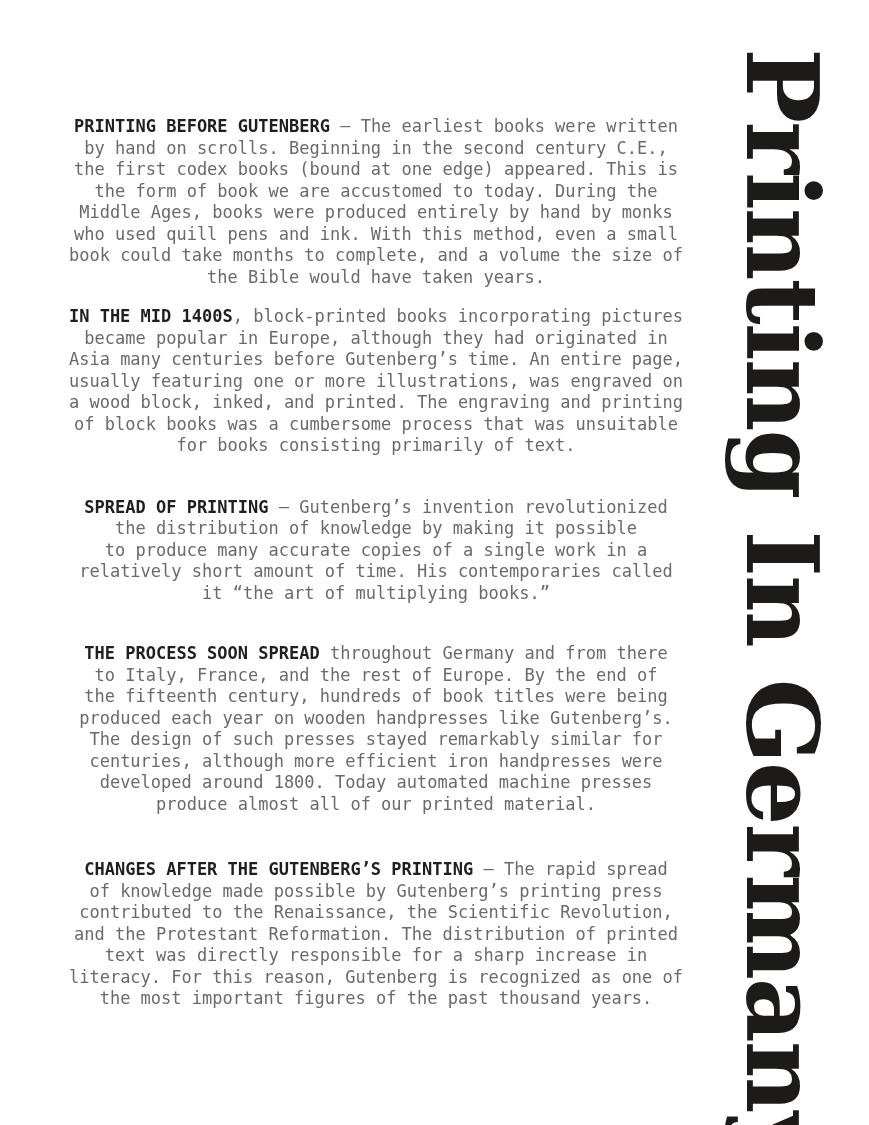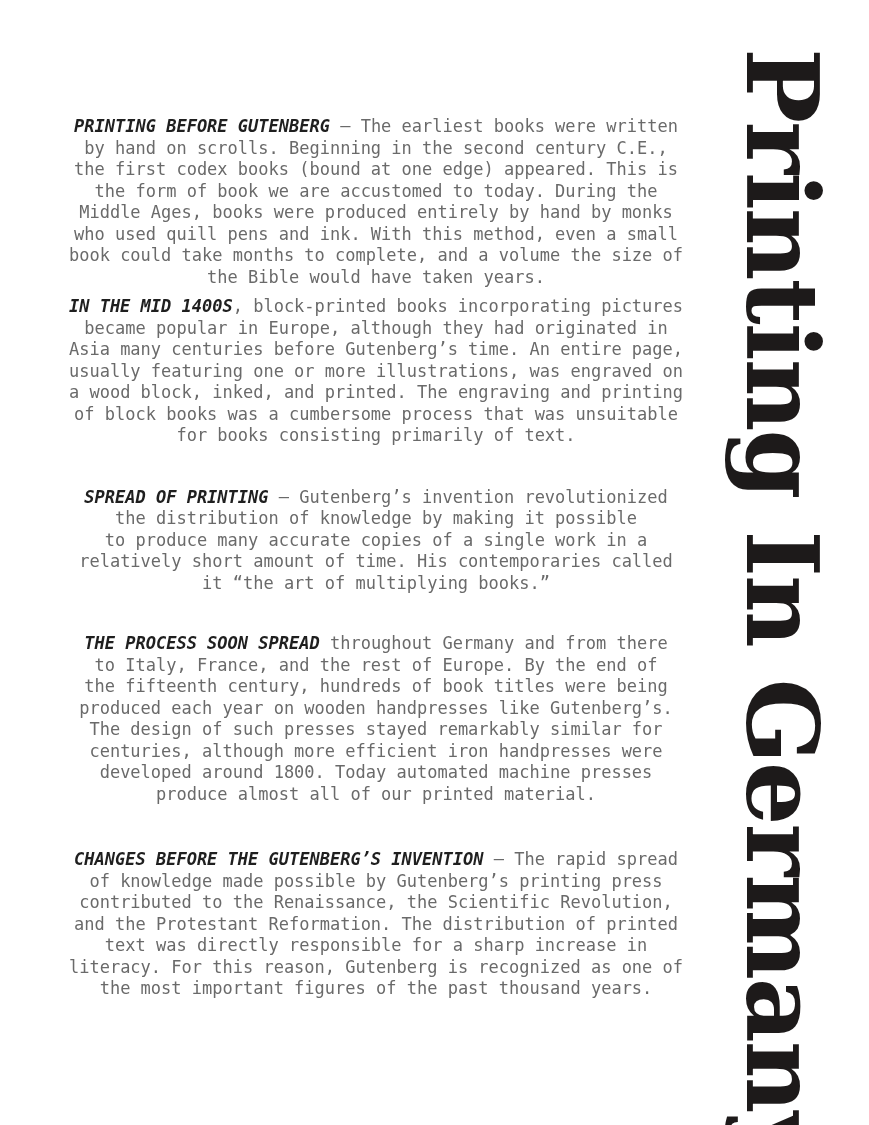--- a/index.html
+++ b/index.html
@@ -24,28 +24,27 @@
     text-align: center;
   }
   .para {
     margin: 0;
     font-size: 17px;
     line-height: 21.5px;
     color: #6a6a6a;
     white-space: pre-line;
     letter-spacing: 0px;
   }
-  .para:nth-of-type(2) { margin-top: 8px; }
+  .para:nth-of-type(2) { margin-top: 18px; }
   .para:nth-of-type(3) { margin-top: 40px; text-align: center; }
   .para:nth-of-type(4) { margin-top: 39px; }
   .para:nth-of-type(5) { margin-top: 44px; }
   .para strong {
     font-weight: bold;
     color: #1f1f1f;
-    font-style: italic;
   }
   .vertical-title {
     position: absolute;
     top: 48px;
     right: 0;
     width: 175px;
     height: 1032px;
     writing-mode: vertical-rl;
     text-orientation: mixed;
     font-family: "DejaVu Serif", "Liberation Serif", serif;
@@ -90,21 +89,21 @@
 
     <p class="para"><strong>THE PROCESS SOON SPREAD</strong><span> throughout Germany and from there
 to Italy, France, and the rest of Europe. By the end of
 the fifteenth century, hundreds of book titles were being
 produced each year on wooden handpresses like Gutenberg’s.
 The design of such presses stayed remarkably similar for
 centuries, although more efficient iron handpresses were
 developed around 1800. Today automated machine presses
 produce almost all of our printed material.</span></p>
 
-    <p class="para"><strong>CHANGES BEFORE THE GUTENBERG’S INVENTION</strong><span> – The rapid spread
+    <p class="para"><strong>CHANGES AFTER THE GUTENBERG’S PRINTING</strong><span> – The rapid spread
 of knowledge made possible by Gutenberg’s printing press
 contributed to the Renaissance, the Scientific Revolution,
 and the Protestant Reformation. The distribution of printed
 text was directly responsible for a sharp increase in
 literacy. For this reason, Gutenberg is recognized as one of
 the most important figures of the past thousand years.</span></p>
 
   </div>
 
   <div class="vertical-title">Printing In Germany</div>

